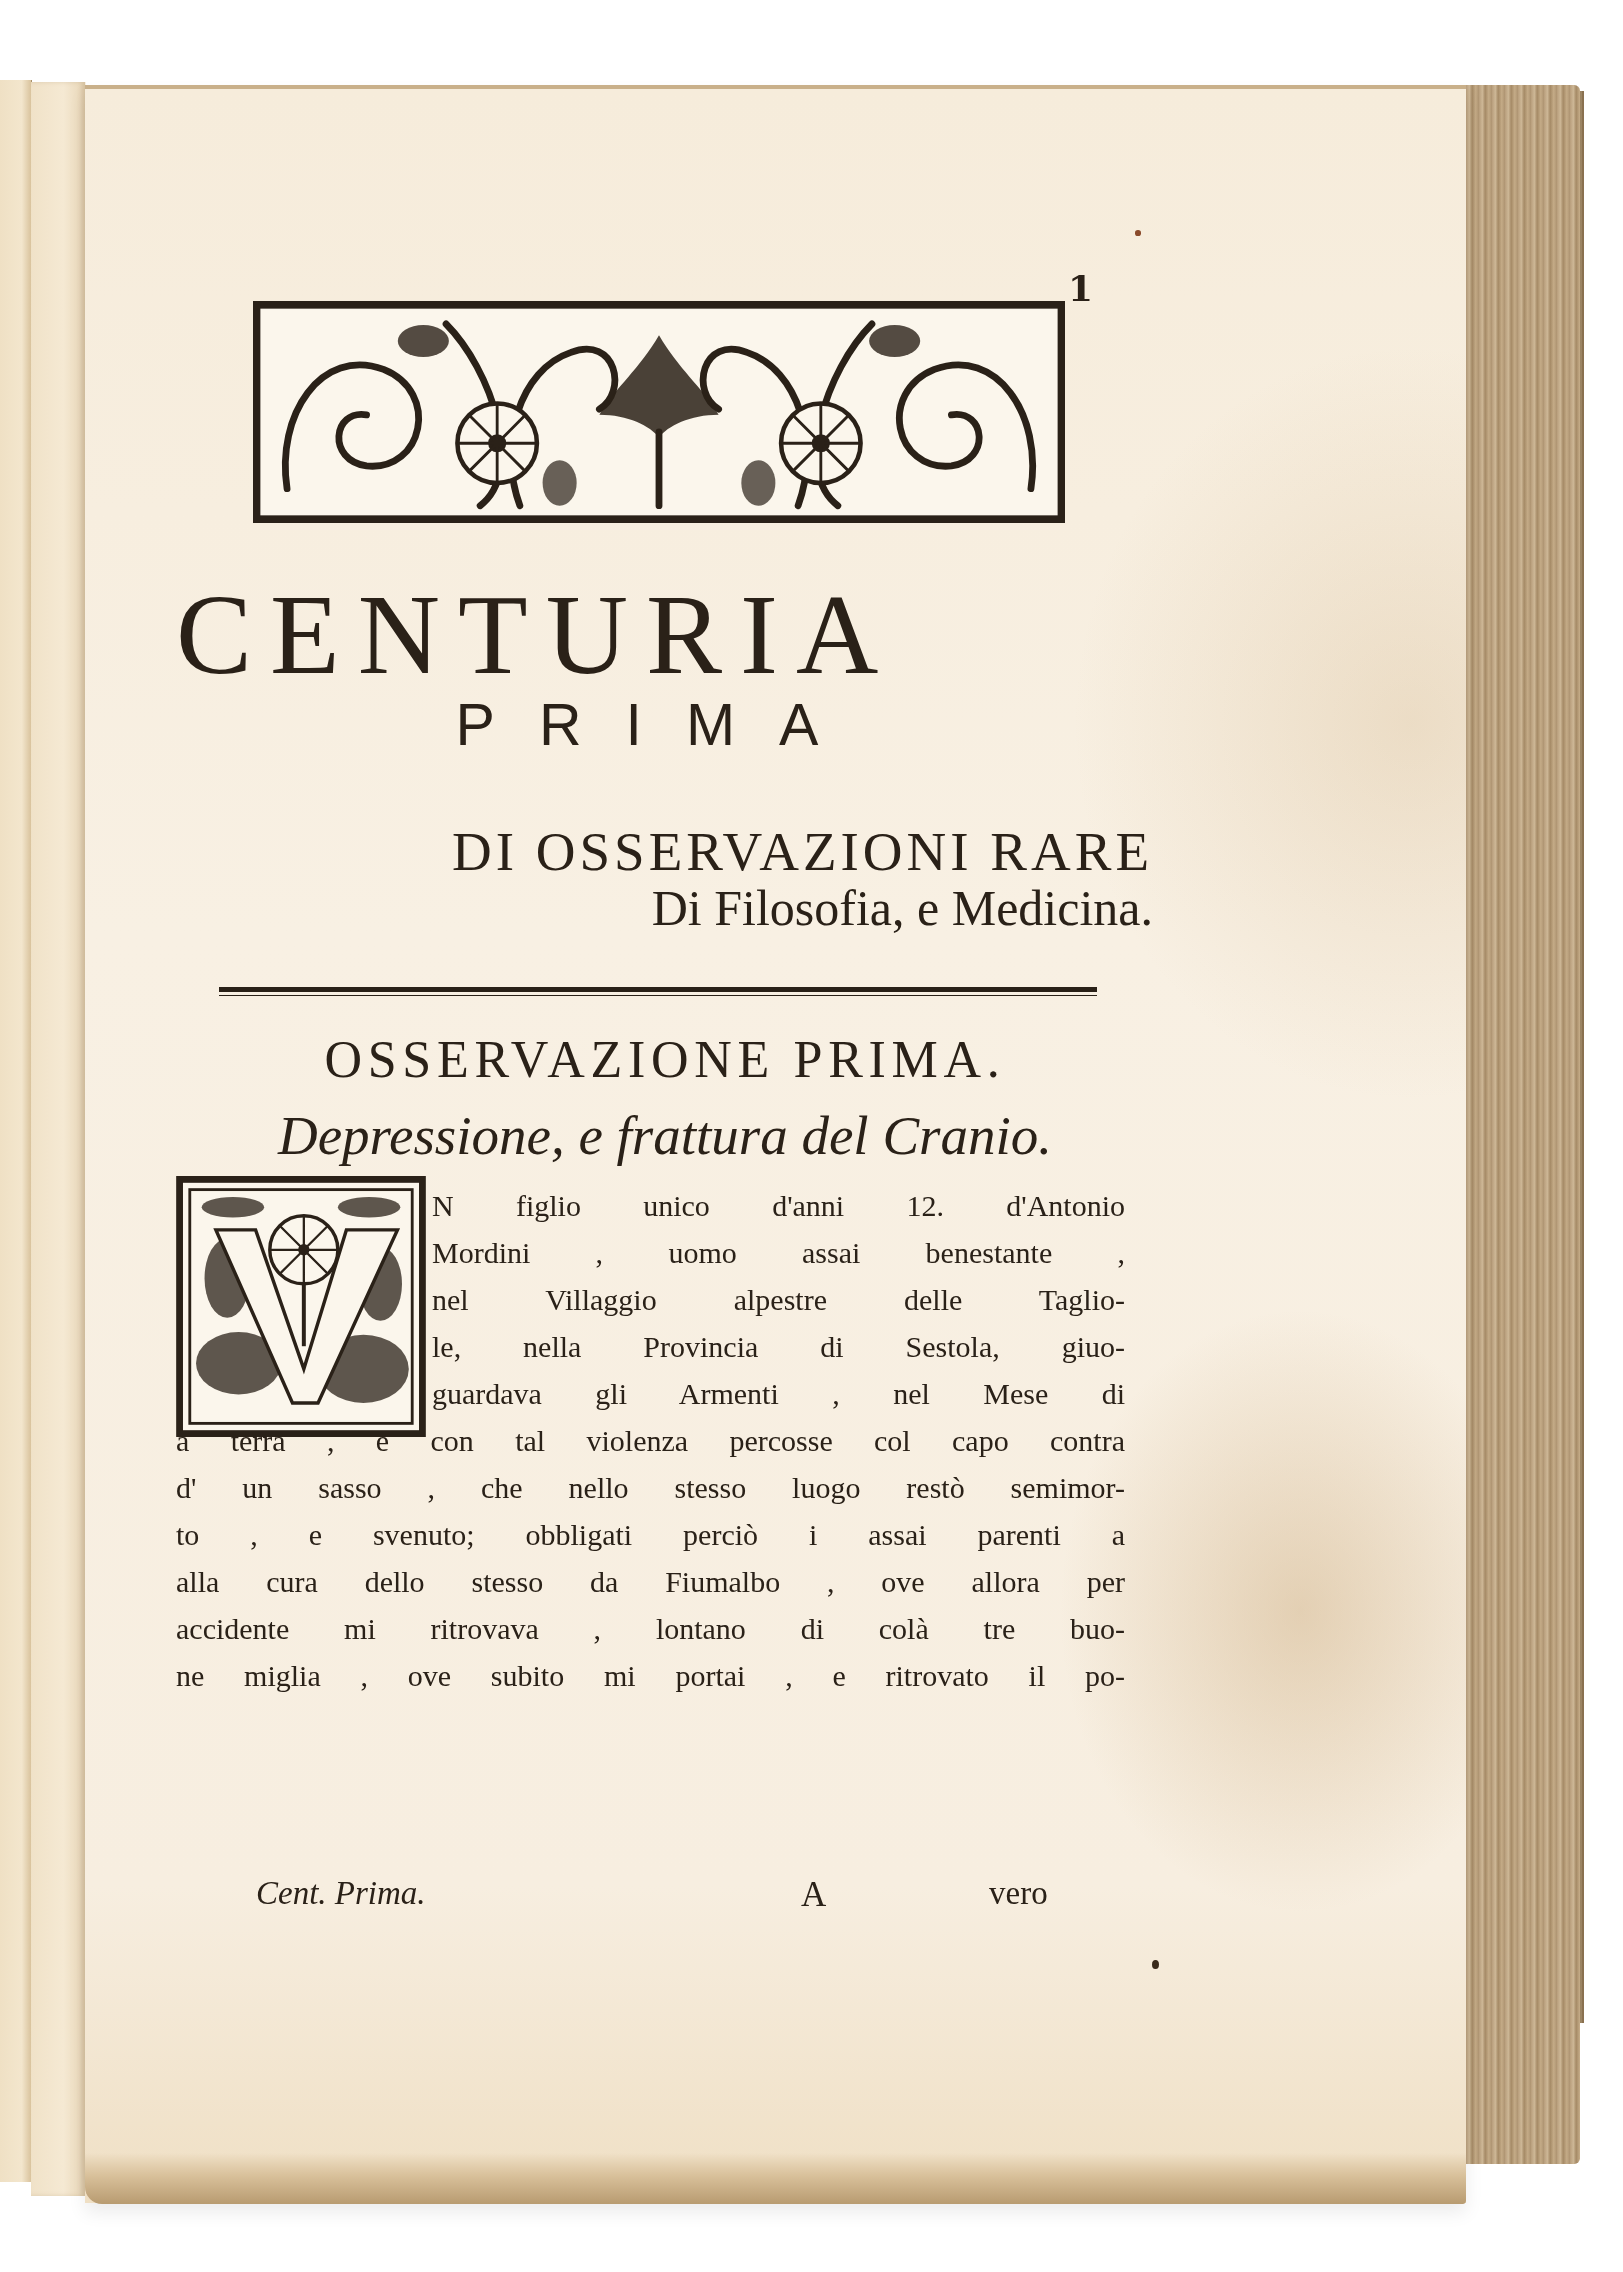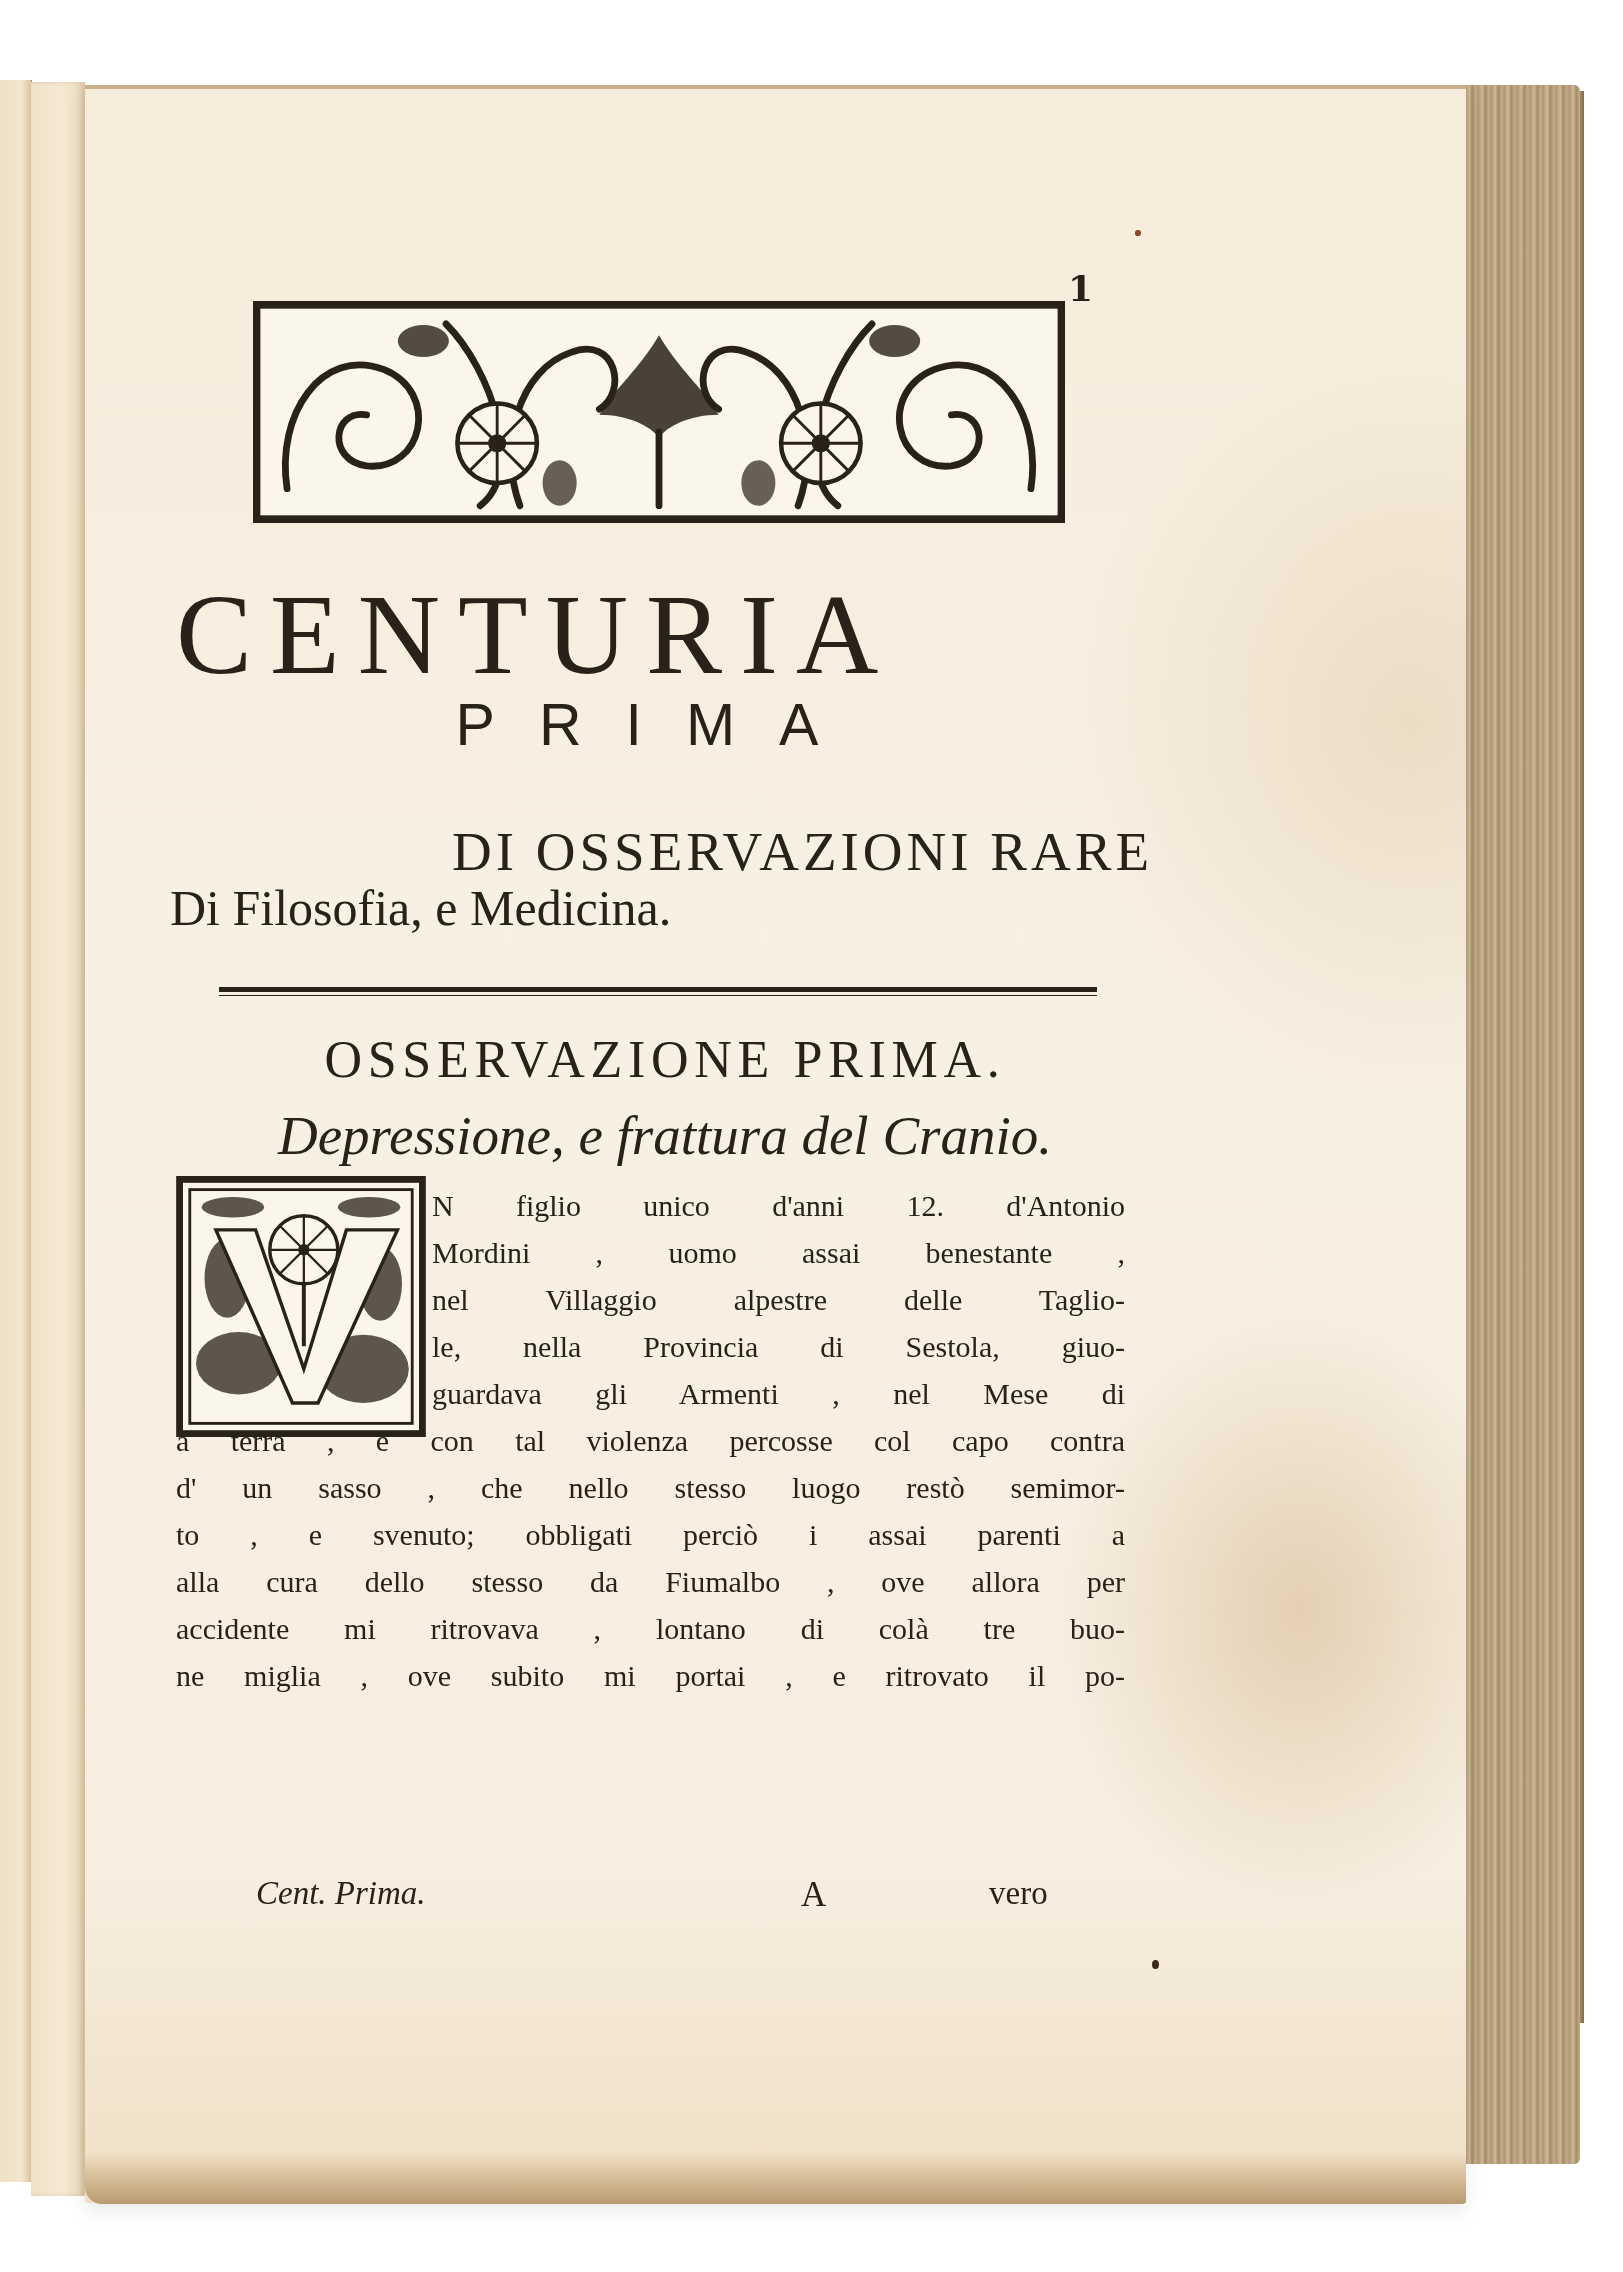--- a/index.html
+++ b/index.html
@@ -65,21 +65,21 @@
     font-size: 59px; letter-spacing: 44px; line-height: 1;
     font-family: Liberation Sans, sans-serif;
   }
   .title-sub {
     left: 170px; top: 812px; width: 983px; text-align: right;
     font-size: 55px; letter-spacing: 4px; line-height: 1;
     font-family: "Liberation Serif", serif;
     margin-top: 12px;
   }
   .title-sub2 {
-    left: 170px; top: 883px; width: 983px; text-align: left;
+    left: 170px; top: 883px; width: 983px; text-align: right;
     font-size: 50px; line-height: 1;
     font-family: "Liberation Serif", serif;
   }
   .rule {
     left: 219px; top: 987px; width: 878px; height: 0;
     border-top: 5.1px solid #2a2118; border-bottom: 1.7px solid #2a2118;
     padding-top: 2.8px;
   }
   .obs-title {
     left: 205px; top: 1034px; width: 920px; text-align: center;

